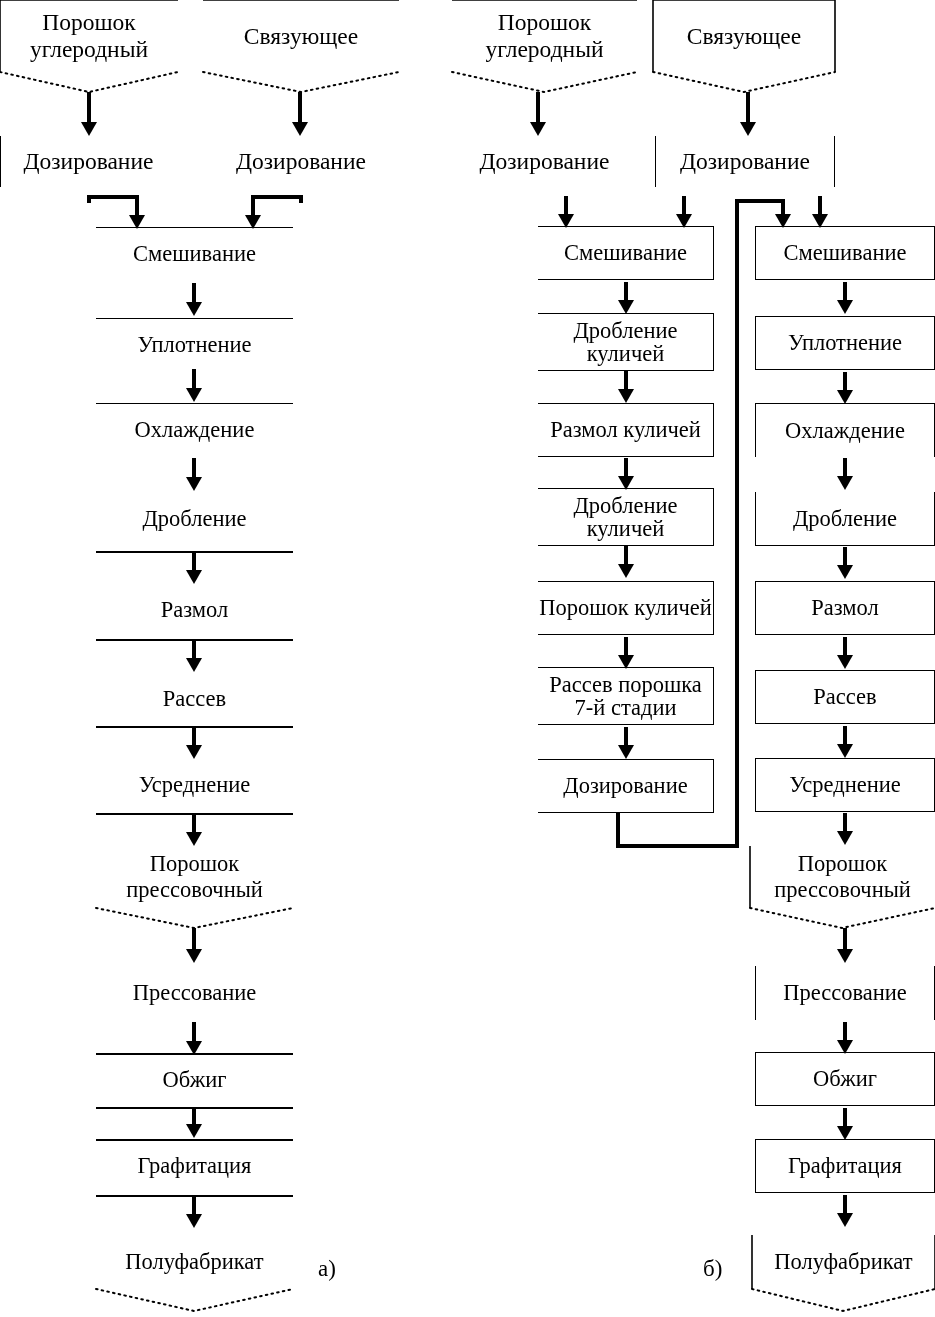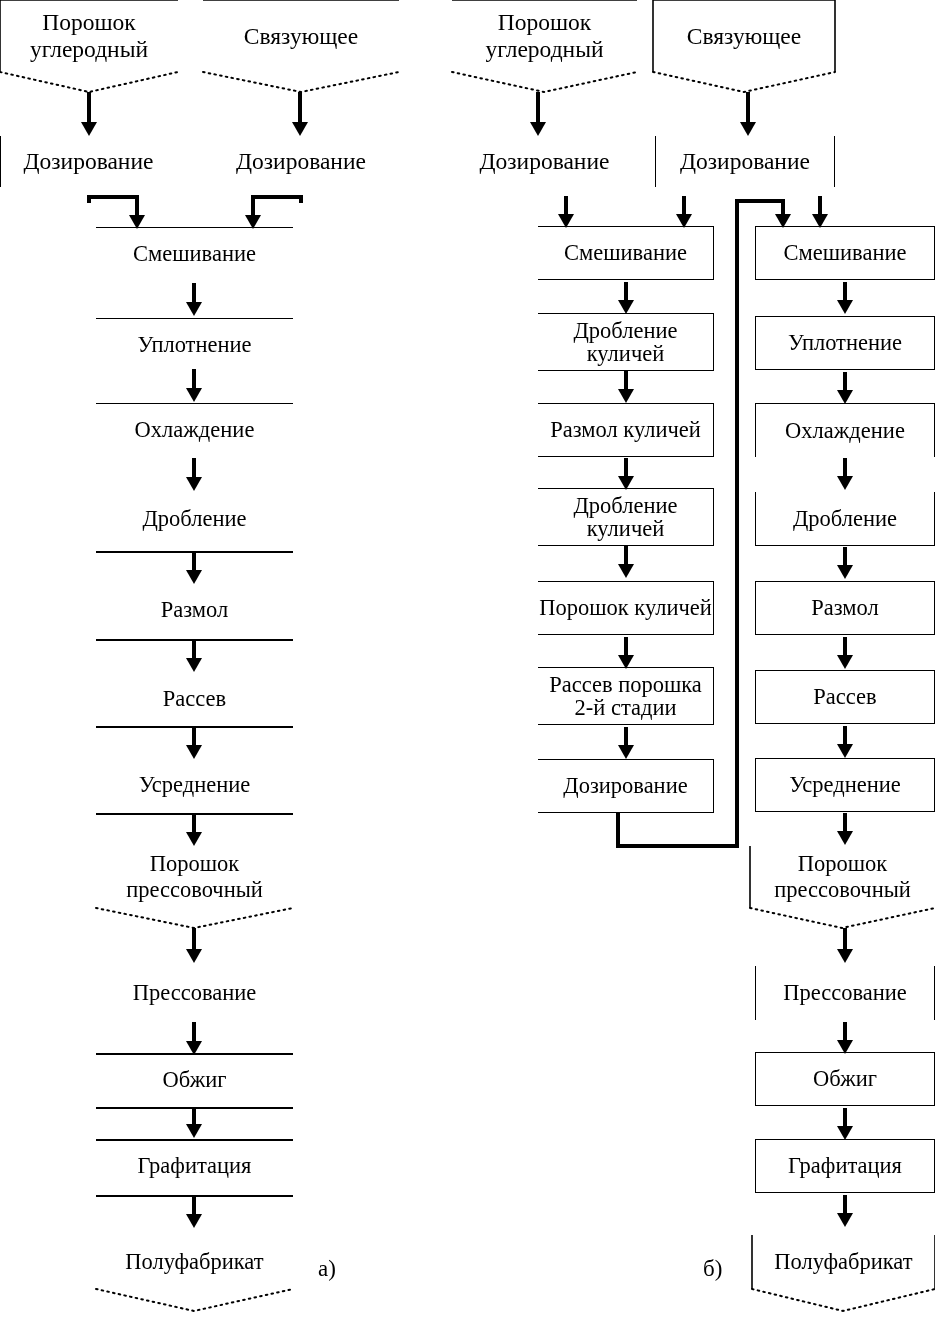--- a/index.html
+++ b/index.html
@@ -257,21 +257,21 @@
   <div class="ahead big" style="left:618px;top:564px;"></div>
 
   <div class="node bx-tb-r f23" style="left:538px;top:581px;width:176px;height:54px;">
     <span class="lbl">Порошок куличей</span>
   </div>
   <div class="vthick" style="left:624px;top:637px;height:22px;"></div>
   <div class="ahead big" style="left:618px;top:655px;"></div>
 
   <div class="node bx-tb-r f23" style="left:538px;top:667px;width:176px;height:58px;">
     <span class="lbl">Рассев порошка
-2-й стадии</span>
+7-й стадии</span>
   </div>
   <div class="vthick" style="left:624px;top:727px;height:22px;"></div>
   <div class="ahead big" style="left:618px;top:745px;"></div>
 
   <div class="node bx-tb-r f23" style="left:538px;top:759px;width:176px;height:54px;">
     <span class="lbl">Дозирование</span>
   </div>
 
   <div class="node bx-full f23" style="left:755px;top:226px;width:180px;height:54px;">
     <span class="lbl">Смешивание</span>

